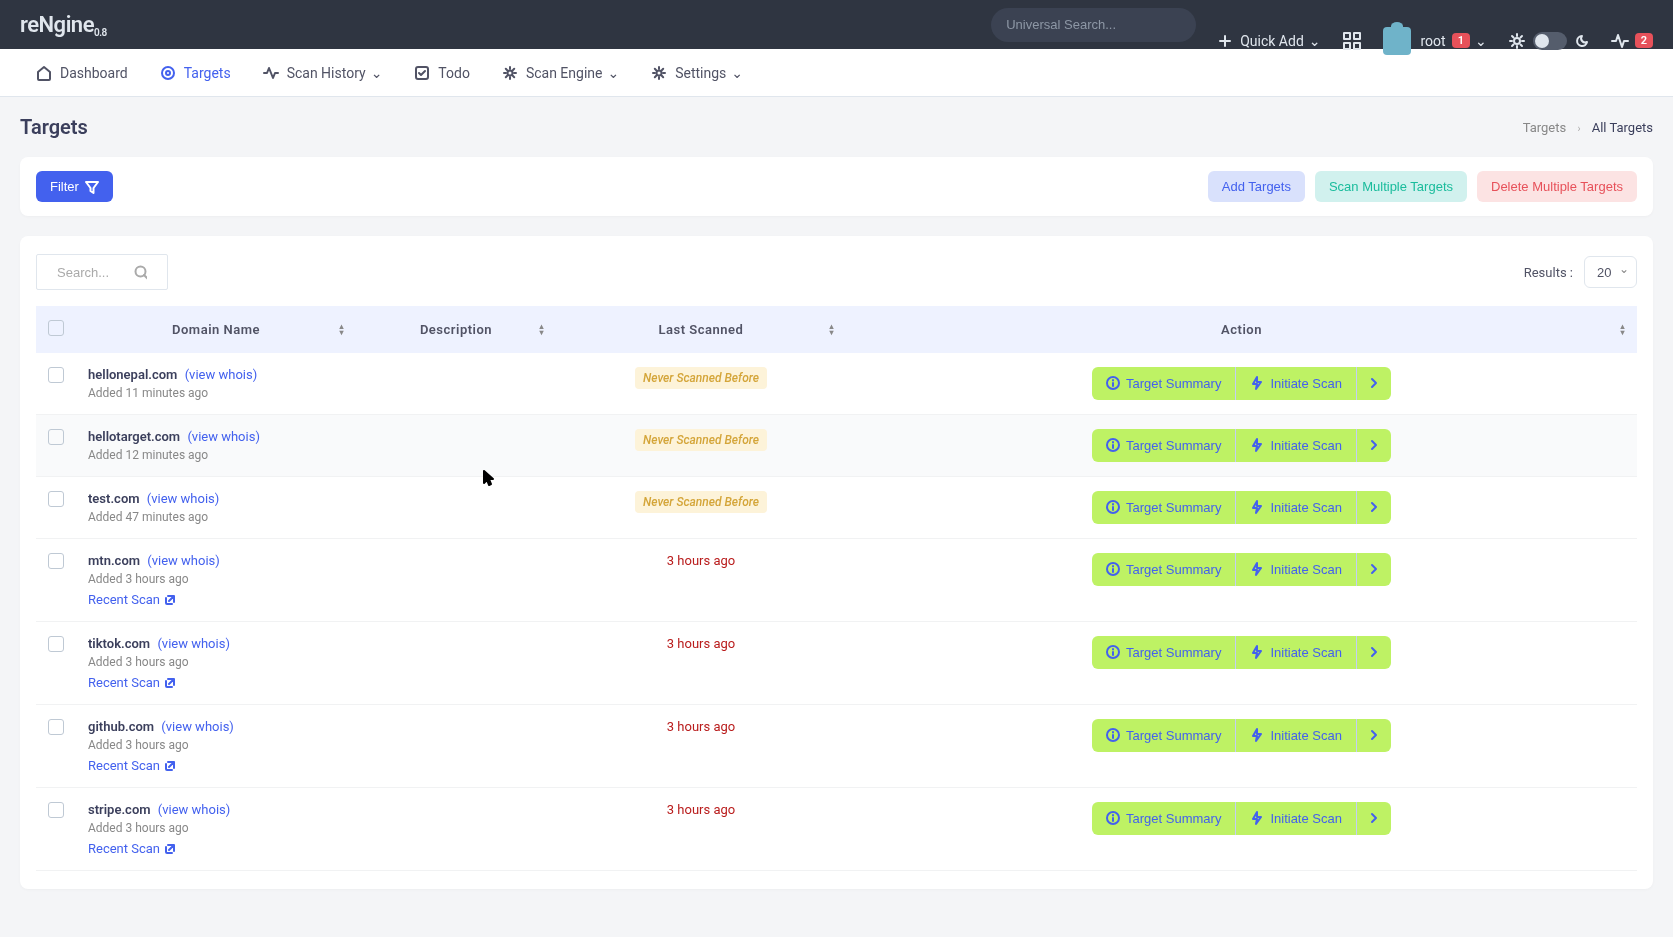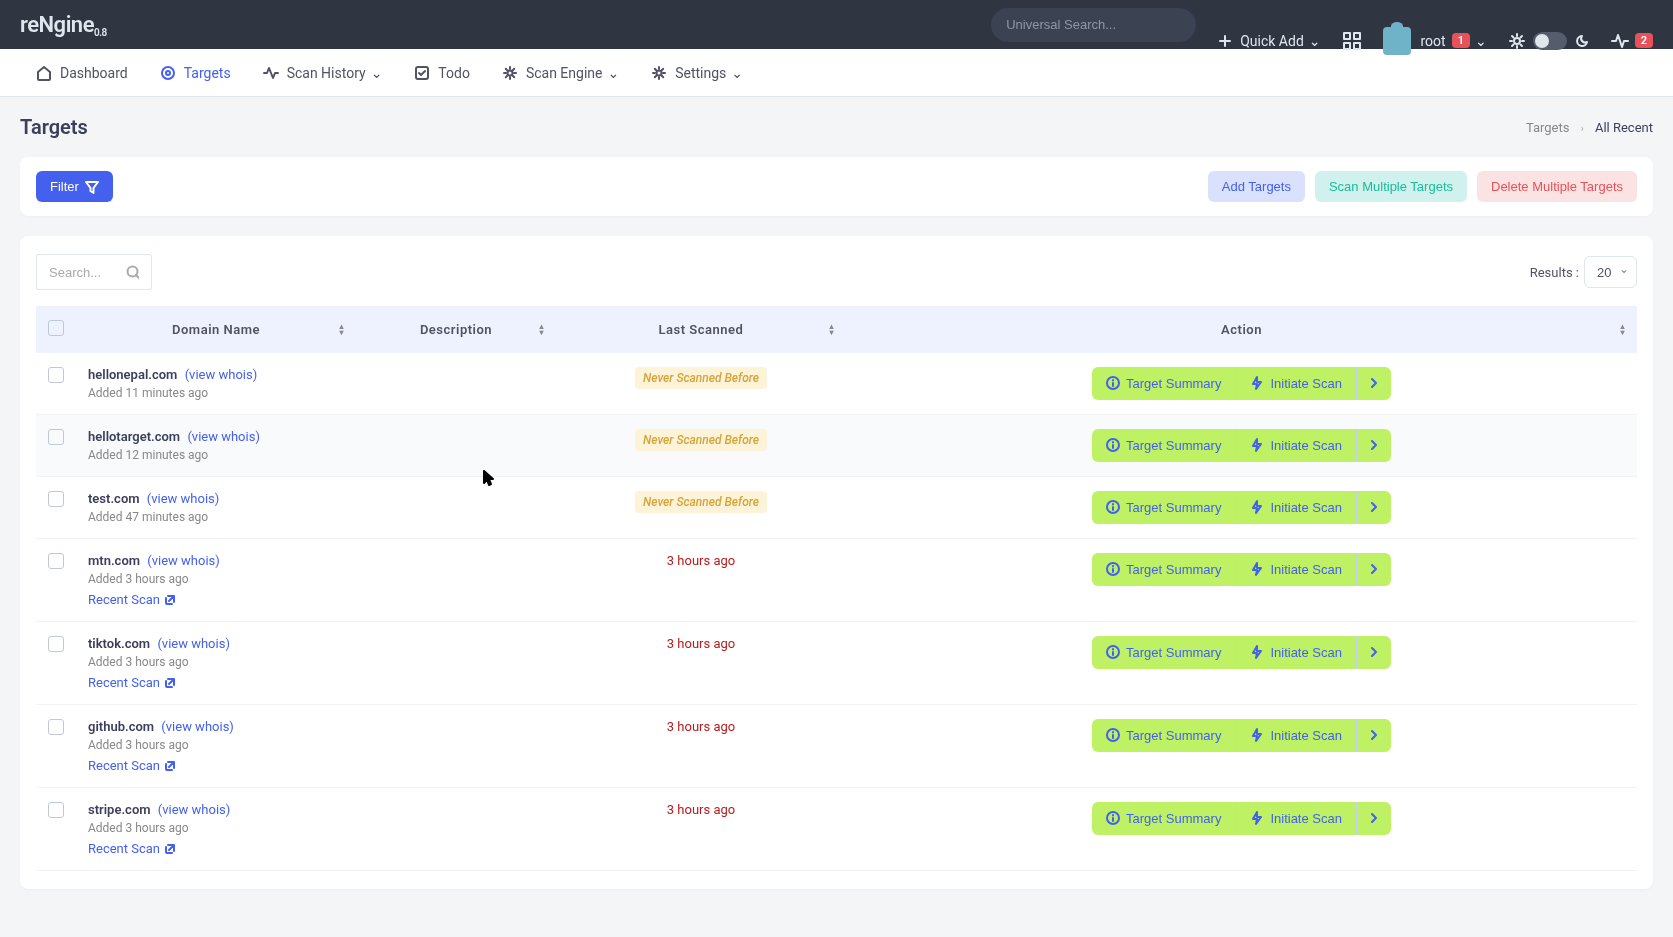--- a/index.html
+++ b/index.html
@@ -40,25 +40,25 @@
 .toolbar-panel { padding: 14px 16px; display: flex; align-items: center; }
 .btn { border: none; border-radius: 6px; padding: 8px 14px; font-size: 13px; font-weight: 500; cursor: pointer; display: inline-flex; align-items: center; }
 .btn-primary { background: #4361ee; color: #fff; }
 .btn-softblue { background: #d9e1fc; color: #4361ee; margin-left: 10px; }
 .btn-softteal { background: #d1f1ee; color: #1abc9c; margin-left: 10px; }
 .btn-softred { background: #fce3e3; color: #e7515a; margin-left: 10px; }
 .toolbar-spacer { flex: 1; }
 
 .table-panel { padding: 18px 16px; }
 .table-controls { display: flex; align-items: center; margin-bottom: 16px; }
-.table-search { border: 1px solid #e0e6ed; border-radius: 2px; height: 36px; display: flex; align-items: center; padding: 0 12px; width: 116px; }
+.table-search { border: 1px solid #e0e6ed; border-radius: 2px; height: 36px; display: flex; align-items: center; padding: 0 20px; width: 132px; }
 .table-search input { border: none; outline: none; width: 100%; font-size: 13px; color: #888; }
 .table-search input::placeholder { color: #aaa; }
 .results-ctrl { margin-left: auto; display: flex; align-items: center; }
-.results-lbl { margin-right: 5px; font-size: 13px; color: #515365; }
+.results-lbl { margin-right: 11px; font-size: 13px; color: #515365; }
 .results-sel { border: 1px solid #e0e6ed; border-radius: 6px; height: 32px; padding: 0 24px 0 12px; font-size: 13px; color: #515365; background: #fff; appearance: none; position: relative; }
 .sel-wrap { position: relative; }
 .sel-wrap::after { content: "⌄"; position: absolute; right: 8px; top: 6px; color: #888; pointer-events: none; font-size: 12px; }
 
 
 table { width: 100%; border-collapse: collapse; }
 thead tr { background: #eef2ff; }
 th { text-align: left; padding: 14px 12px; font-size: 13px; color: #515365; font-weight: 600; letter-spacing: 0.5px; position: relative; }
 th.center, td.center { text-align: center; }
 .sort-ind { position: absolute; right: 12px; top: 50%; transform: translateY(-50%); display: flex; flex-direction: column; line-height: 6px; font-size: 8px; color: #888; }
@@ -192,21 +192,21 @@
     <span>Settings</span>
     <span class="chev">⌄</span>
   </div>
 </div>
 
 <div class="title-row">
   <h1 class="page-title">Targets</h1>
   <div class="breadcrumb">
     <span>Targets</span>
     <span class="bc-sep">›</span>
-    <span class="cur">All Recent</span>
+    <span class="cur">All Targets</span>
   </div>
 </div>
 
 <div class="panel toolbar-panel">
   <button class="btn btn-primary">
     <span>Filter</span>
     <svg width="14" height="14" style="margin-left:6px">
         <polygon points="1,2 13,2 8.5,8 8.5,13 5.5,11 5.5,8"></polygon>
       </svg>
   </button>

